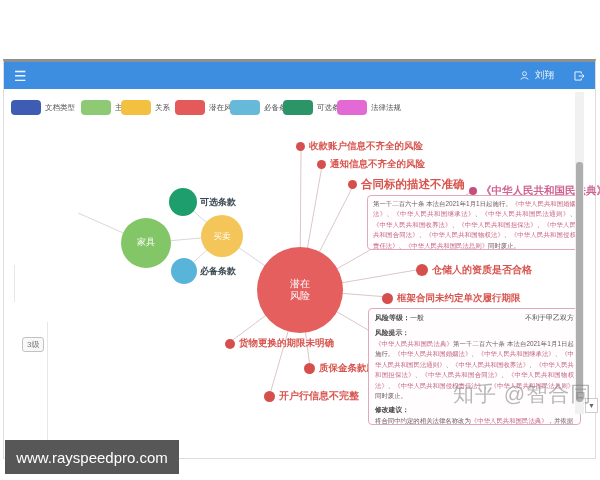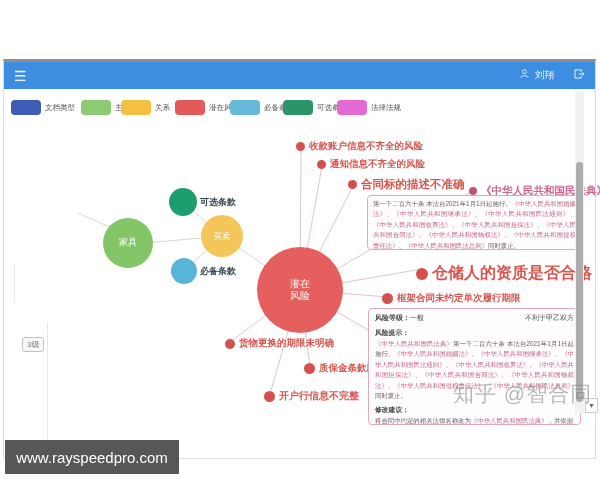--- a/index.html
+++ b/index.html
@@ -13,21 +13,21 @@
             color:#fff; font-size:15px; display:flex; align-items:center; justify-content:center; z-index:9; }
   .brand-mark { position:absolute; left:453px; top:380px; font-size:21px; letter-spacing:1px;
             color:rgba(125,125,125,0.55); z-index:7; white-space:nowrap; }
 
   
   .app-window { position:absolute; left:3px; top:59px; width:593px; height:400px;
             border:1px solid #ddd; border-top:3px solid #8f8f8f; background:#fff; }
   .top-bar { position:absolute; left:4px; top:62px; width:591px; height:27px; background:#3d8de0;
             display:flex; align-items:center; justify-content:space-between; padding:0 10px; z-index:5; }
   .menu-icon { color:#eaf3fc; font-size:14px; cursor:pointer; line-height:1; }
-  .user-area { display:flex; align-items:flex-start; gap:6px; color:#f0f6fd; font-size:9.5px; }
+  .user-area { display:flex; align-items:center; gap:6px; color:#f0f6fd; font-size:9.5px; }
   .user-area svg { display:block; }
   .logout-wrap { margin-left:14px; display:flex; }
 
   
   .legend { position:absolute; left:0; top:100px; width:600px; height:22px; z-index:4; }
   .leg-item { position:absolute; top:0; display:flex; align-items:center; gap:4px; cursor:pointer; }
   .swatch { width:30px; height:15px; border-radius:4px; display:inline-block; }
   .leg-label { font-size:7.5px; color:#555; white-space:nowrap; }
 
   
@@ -137,21 +137,21 @@
       <line x1="300" y1="290" x2="473" y2="191"></line>
       <line x1="300" y1="290" x2="422" y2="269"></line>
       <line x1="300" y1="290" x2="388" y2="297"></line>
       <line x1="300" y1="290" x2="368" y2="330"></line>
       <line x1="300" y1="290" x2="230" y2="342"></line>
       <line x1="300" y1="290" x2="310" y2="367"></line>
       <line x1="300" y1="290" x2="270" y2="394"></line>
     </g>
   </svg>
 
-  <div class="node" style="left: 103px; top: 218px; width: 50px; height: 50px; font-size: 9px; background: rgb(131, 198, 103);">
+  <div class="node" style="left: 121px; top: 218px; width: 50px; height: 50px; font-size: 9px; background: rgb(131, 198, 103);">
       <span>家具</span>
     </div>
   <div class="node" style="left: 169px; top: 188px; width: 28px; height: 28px; background: rgb(30, 158, 109);"></div>
   <span class="node-tag" style="left:200px;top:196px">可选条款</span>
   <div class="node" style="left: 201px; top: 215px; width: 42px; height: 42px; font-size: 8.5px; background: rgb(244, 197, 89);">
       <span>买卖</span>
     </div>
   <div class="node" style="left: 171px; top: 258px; width: 26px; height: 26px; background: rgb(89, 180, 218);"></div>
   <span class="node-tag" style="left:200px;top:265px">必备条款</span>
   <div class="node" style="left: 257px; top: 247px; width: 86px; height: 86px; font-size: 10px; background: rgb(229, 95, 95);">
@@ -170,21 +170,21 @@
   <div class="ann" style="left:348px;top:177px">
       <span class="dot" style="width:9px;height:9px"></span>
       <span class="txt" style="font-size:11.5px">合同标的描述不准确</span>
     </div>
   <div class="ann pink" style="left:469px;top:184px">
       <span class="dot" style="width:8px;height:8px"></span>
       <span class="txt" style="font-size:10.5px">《中华人民共和国民法典》</span>
     </div>
   <div class="ann" style="left:416px;top:263px">
       <span class="dot" style="width:12px;height:12px"></span>
-      <span class="txt" style="font-size:16px">仓储人的资质是否合格</span>
+      <span class="txt" style="font-size:10px">仓储人的资质是否合格</span>
     </div>
   <div class="ann" style="left:225px;top:337px">
       <span class="dot" style="width:10px;height:10px"></span>
       <span class="txt" style="font-size:9.5px">货物更换的期限未明确</span>
     </div>
   <div class="ann" style="left:382px;top:292px">
       <span class="dot" style="width:11px;height:11px"></span>
       <span class="txt" style="font-size:9.5px">框架合同未约定单次履行期限</span>
     </div>
   <div class="ann" style="left:304px;top:362px">

